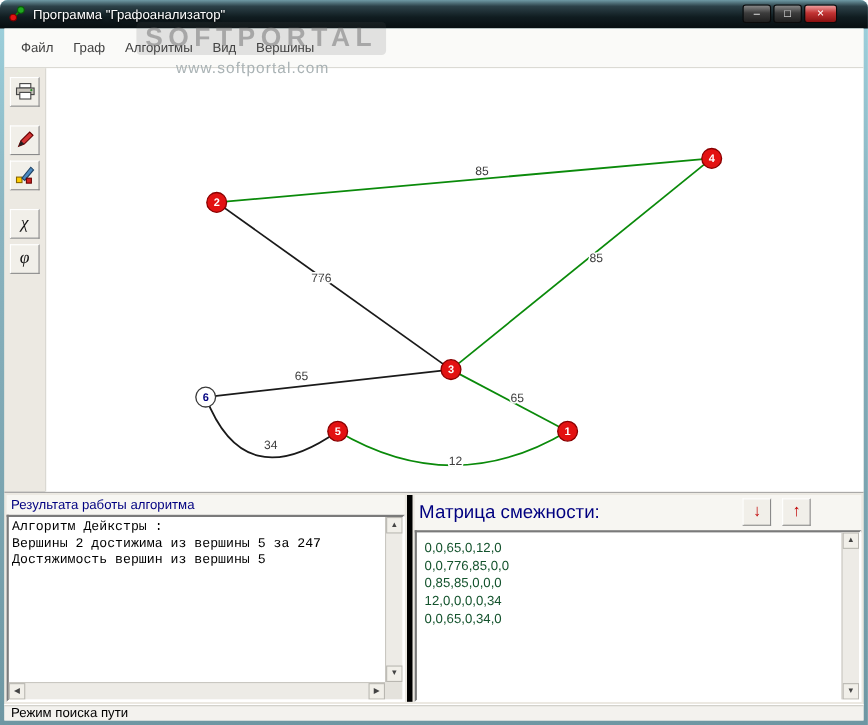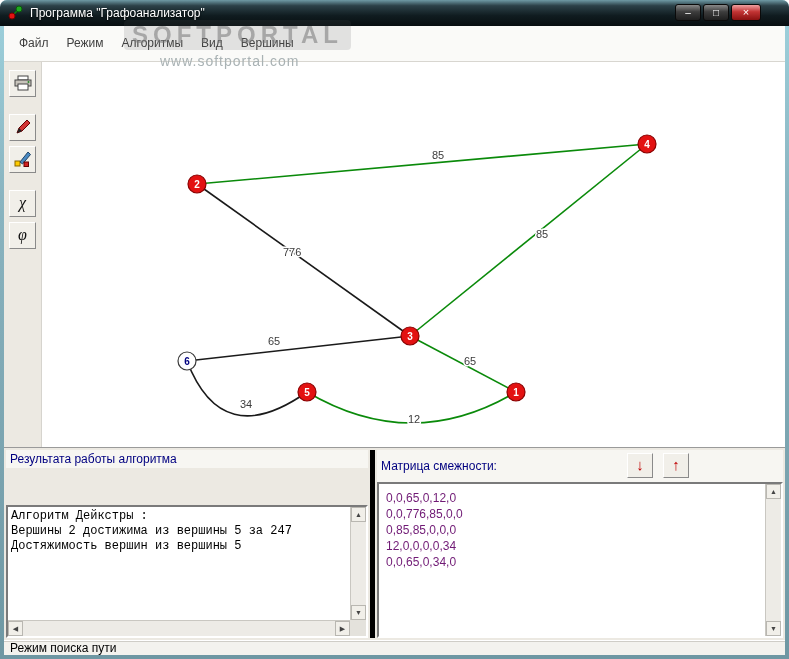--- a/index.html
+++ b/index.html
@@ -61,47 +61,47 @@
   .canvas { flex:1; background:#ffffff; position:relative; border-left:1px solid #d6d4ce; }
   .canvas svg { display:block; }
   .edge-label {
     font-family:"Liberation Sans",sans-serif; font-size:11px; fill:#3c3c3c;
     paint-order:stroke; stroke:#ffffff; stroke-width:3px; stroke-linejoin:round;
   }
   .vertex-label { font-family:"Liberation Sans",sans-serif; font-size:10px; font-weight:bold; }
 
   
   .bottom { height:200px; display:flex; padding:2px; background:#ece9e2; border-top:1px solid #9a9a9a; }
-  .left-panel { width:362px; display:flex; flex-direction:column;gap:37px; }
+  .left-panel { width:362px; display:flex; flex-direction:column; }
   .divider { width:5px; background:#000; margin:0 2px; }
   .right-panel { flex:1; display:flex; flex-direction:column; }
 
   .panel-title { color:#000080; font-size:12px; padding:2px 4px; background:#f7f6f2; white-space:nowrap; }
 
   .textbox {
     flex:1; position:relative; background:#fff; overflow:hidden;
     border:2px solid; border-color:#7a7a7a #ffffff #ffffff #7a7a7a;
   }
   .text-content { padding:2px 20px 18px 3px; }
   .mono .line { font-family:"Liberation Mono","DejaVu Sans Mono",monospace; font-size:12px; line-height:15px; white-space:pre; color:#000; }
-  .matrix .line { font-family:"Liberation Sans",sans-serif; font-size:12px; line-height:16px; white-space:pre; color:#701a75; }
+  .matrix .line { font-family:"Liberation Sans",sans-serif; font-size:12px; line-height:16px; white-space:pre; color:#14532d; }
   .matrix .text-content { padding:6px 20px 4px 7px; }
 
   .vscroll { position:absolute; top:0; right:0; bottom:0; width:16px; background:#edebe6; border-left:1px solid #c9c7c1; }
   .vscroll.with-h { bottom:16px; }
   .hscroll { position:absolute; left:0; right:16px; bottom:0; height:16px; background:#edebe6; border-top:1px solid #c9c7c1; }
   .sbtn { position:absolute; background:#f1efe9; border:1px solid #b9b7b1; color:#444; font-size:7px; text-align:center; }
   .sbtn.v { left:0; right:0; height:15px; line-height:14px; }
   .sbtn.v.top { top:0; } .sbtn.v.bot { bottom:0; }
   .sbtn.h { top:0; bottom:0; width:15px; line-height:14px; }
   .sbtn.h.lft { left:0; } .sbtn.h.rgt { right:0; }
   .scroll-corner { position:absolute; right:0; bottom:0; width:16px; height:16px; background:#e4e2dc; }
 
   .matrix-header { display:flex; align-items:center; padding:3px 4px 3px 4px; background:#f7f6f2; height:32px; }
-  .matrix-title { color:#000080; font-size:12px; white-space:nowrap; }
+  .matrix-title { color:#000080; font-size:17px; white-space:nowrap; }
   .matrix-btn {
     width:26px; height:25px; margin-left:10px; background:#f1efe9;
     border:1px solid; border-color:#ffffff #8a8a8a #8a8a8a #ffffff;
     color:#c00000; font-weight:bold; font-size:15px; line-height:22px; text-align:center; cursor:default;
   }
   .matrix-btn:first-of-type { margin-left:130px; }
 
   .statusbar { flex:1; background:#f3f2ee; border-top:1px solid #ffffff; box-shadow:inset 0 1px 0 #cfcdc7; display:flex; padding:0 6px; font-size:12px; color:#000; }
 </style>
 </head>
@@ -122,21 +122,21 @@
       <div class="win-btn">–</div>
       <div class="win-btn">□</div>
       <div class="win-btn close">×</div>
     </div>
   </div>
 
   <div class="content">
 
     <div class="menubar">
       <span class="menu-item">Файл</span>
-      <span class="menu-item">Режим</span>
+      <span class="menu-item">Граф</span>
       <span class="menu-item">Алгоритмы</span>
       <span class="menu-item">Вид</span>
       <span class="menu-item">Вершины</span>
     </div>
 
     <div class="main-row">
       <div class="toolstrip">
         <div class="tool-btn">
           <svg width="18" height="16" viewBox="0 0 18 16">
             <rect x="4" y="1" width="10" height="4" fill="#fff" stroke="#444"></rect>

